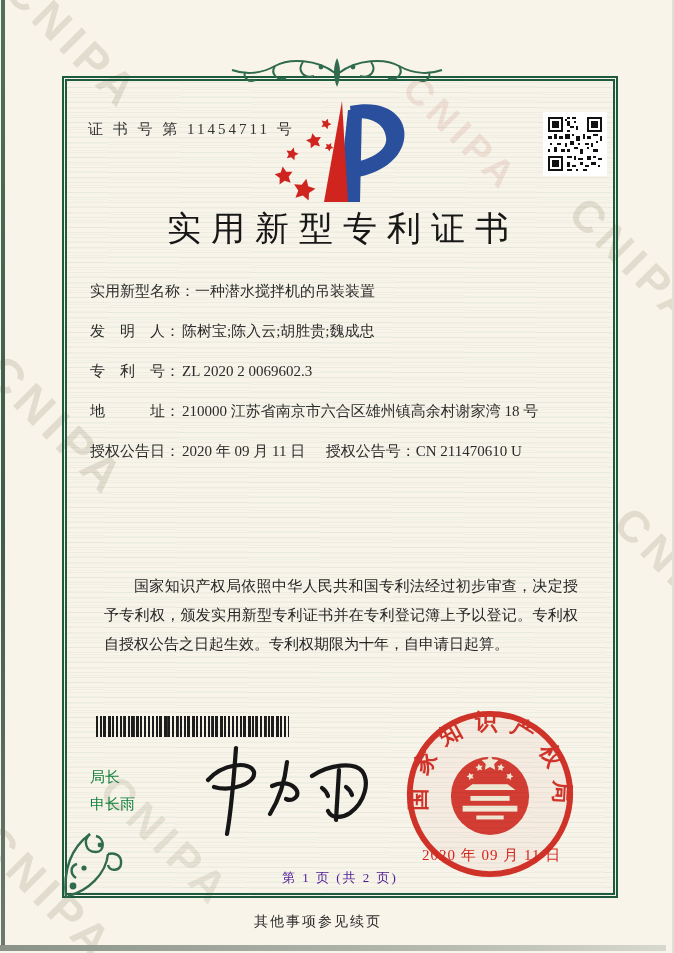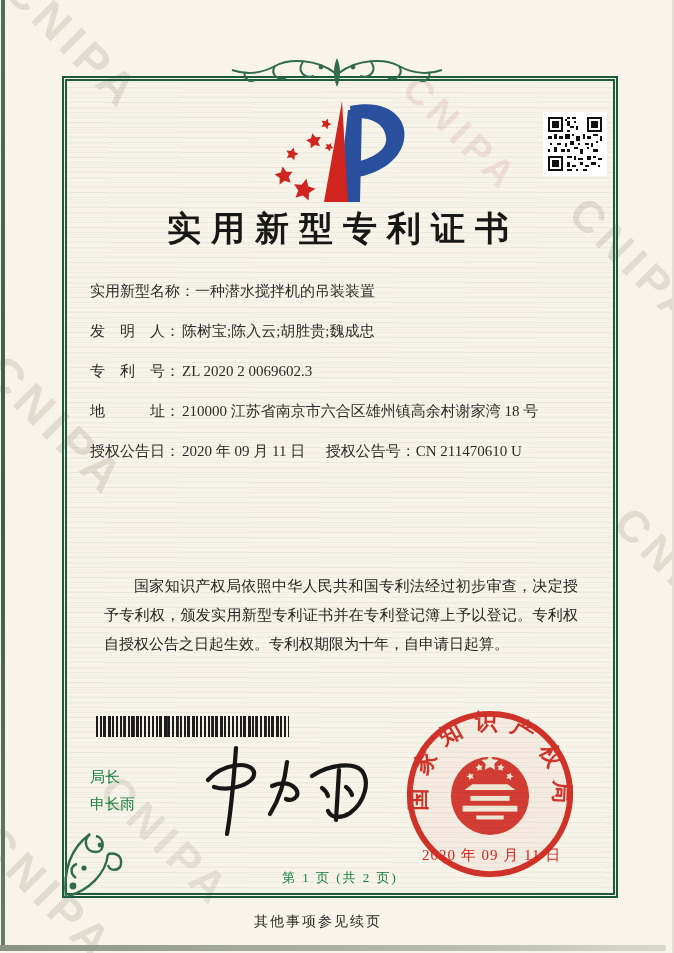--- a/index.html
+++ b/index.html
@@ -34,21 +34,21 @@
       repeating-linear-gradient(0.8deg, rgba(110,150,125,0.05) 0 1px, transparent 1px 7px);}
   .ornament-top{position:absolute;left:337px;top:76px;transform:translate(-50%,-50%);}
   .ornament-corner{position:absolute;left:58px;top:812px;}
 
   .cert-no{position:absolute;left:88px;top:120px;font-size:15px;letter-spacing:3px;color:#333;}
 
   .logo{position:absolute;left:272px;top:98px;}
   .qr{position:absolute;left:543px;top:112px;width:64px;height:64px;background:#fff;padding:5px;box-sizing:border-box;}
 
   .title{position:absolute;left:62px;top:206px;width:552px;text-align:center;
-    font-size:34px;font-weight:bold;color:#171717;letter-spacing:10px;text-indent:10px;}
+    font-size:34px;font-weight:normal;color:#171717;letter-spacing:10px;text-indent:10px;}
 
   .fields{position:absolute;left:90px;top:283px;width:520px;font-size:15px;color:#2b2b2b;}
   .frow{margin-bottom:24px;line-height:16px;white-space:nowrap;}
   .flabel{display:inline-block;min-width:92px;}
   .grant .gval1{display:inline-block;min-width:140px;}
 
   .paras{position:absolute;left:88px;top:556px;width:506px;font-size:15px;
     line-height:29px;color:#242424;text-align:justify;}
   .paras p{margin:16px;text-indent:2em;}
 
@@ -61,21 +61,21 @@
   .signer{position:absolute;left:90px;top:763px;font-family:"Liberation Sans",sans-serif;
     font-size:15px;color:#15803d;line-height:27px;}
   .sig-svg{position:absolute;left:192px;top:740px;}
 
   .seal{position:absolute;left:402px;top:706px;width:176px;height:176px;
     mix-blend-mode:multiply;opacity:0.93;}
   .seal-date{position:absolute;left:422px;top:846px;width:160px;font-size:15px;
     color:#d5251d;letter-spacing:1px;white-space:nowrap;z-index:5;}
 
   .page-info{position:absolute;left:62px;top:869px;width:556px;text-align:center;
-    font-size:13px;color:#15803d;letter-spacing:2px;}
+    font-size:13px;color:#4c1d95;letter-spacing:2px;}
   .footer-note{position:absolute;left:0;top:913px;width:636px;text-align:center;
     font-size:14px;color:#2b2b2b;letter-spacing:2px;}
 </style>
 </head>
 <body>
 
 <div id="page">
 
   <span class="wm wm1">CNIPA</span>
   <span class="wm wm2">CNIPA</span>
@@ -113,20 +113,21 @@
         <path d="M32,22 C25,28 27,40 38,40 C47,40 47,26 38,24"></path>
         <path d="M50,42 C58,40 64,44 63,52 C62,59 52,60 50,53"></path>
         <path d="M18,66 C12,62 12,54 19,52"></path>
       </g>
       <circle cx="15" cy="74" r="3.4" fill="#2f6b4c"></circle>
       <circle cx="26" cy="56" r="2.6" fill="#2f6b4c"></circle>
       <circle cx="42" cy="33" r="2.4" fill="#2f6b4c"></circle>
     </svg>
   </div>
 
+  <div class="cert-no">证 书 号 第 11454711 号</div>
 
   <div class="logo">
     <svg width="140" height="112" viewBox="0 0 140 112">
       <defs>
         <path id="star" d="M0,-10 2.94,-4.05 9.51,-3.09 4.76,1.55 5.88,8.09 0,5 -5.88,8.09 -4.76,1.55 -9.51,-3.09 -2.94,-4.05 Z"></path>
       </defs>
       <path d="M78,8 C118,0 136,22 132,42 C128,64 104,76 86,79 L84,64 C102,60 116,51 114,39 C112,23 94,18 79,21 Z" fill="#2a4f9d"></path>
       <polygon points="76,12 66,104 88,104 90,12" fill="#2a4f9d"></polygon>
       <polygon points="70,3 52,104 76,104" fill="#d0251f"></polygon>
       <use href="#star" transform="translate(54,26) scale(0.55) rotate(20)" fill="#d0251f"></use>

